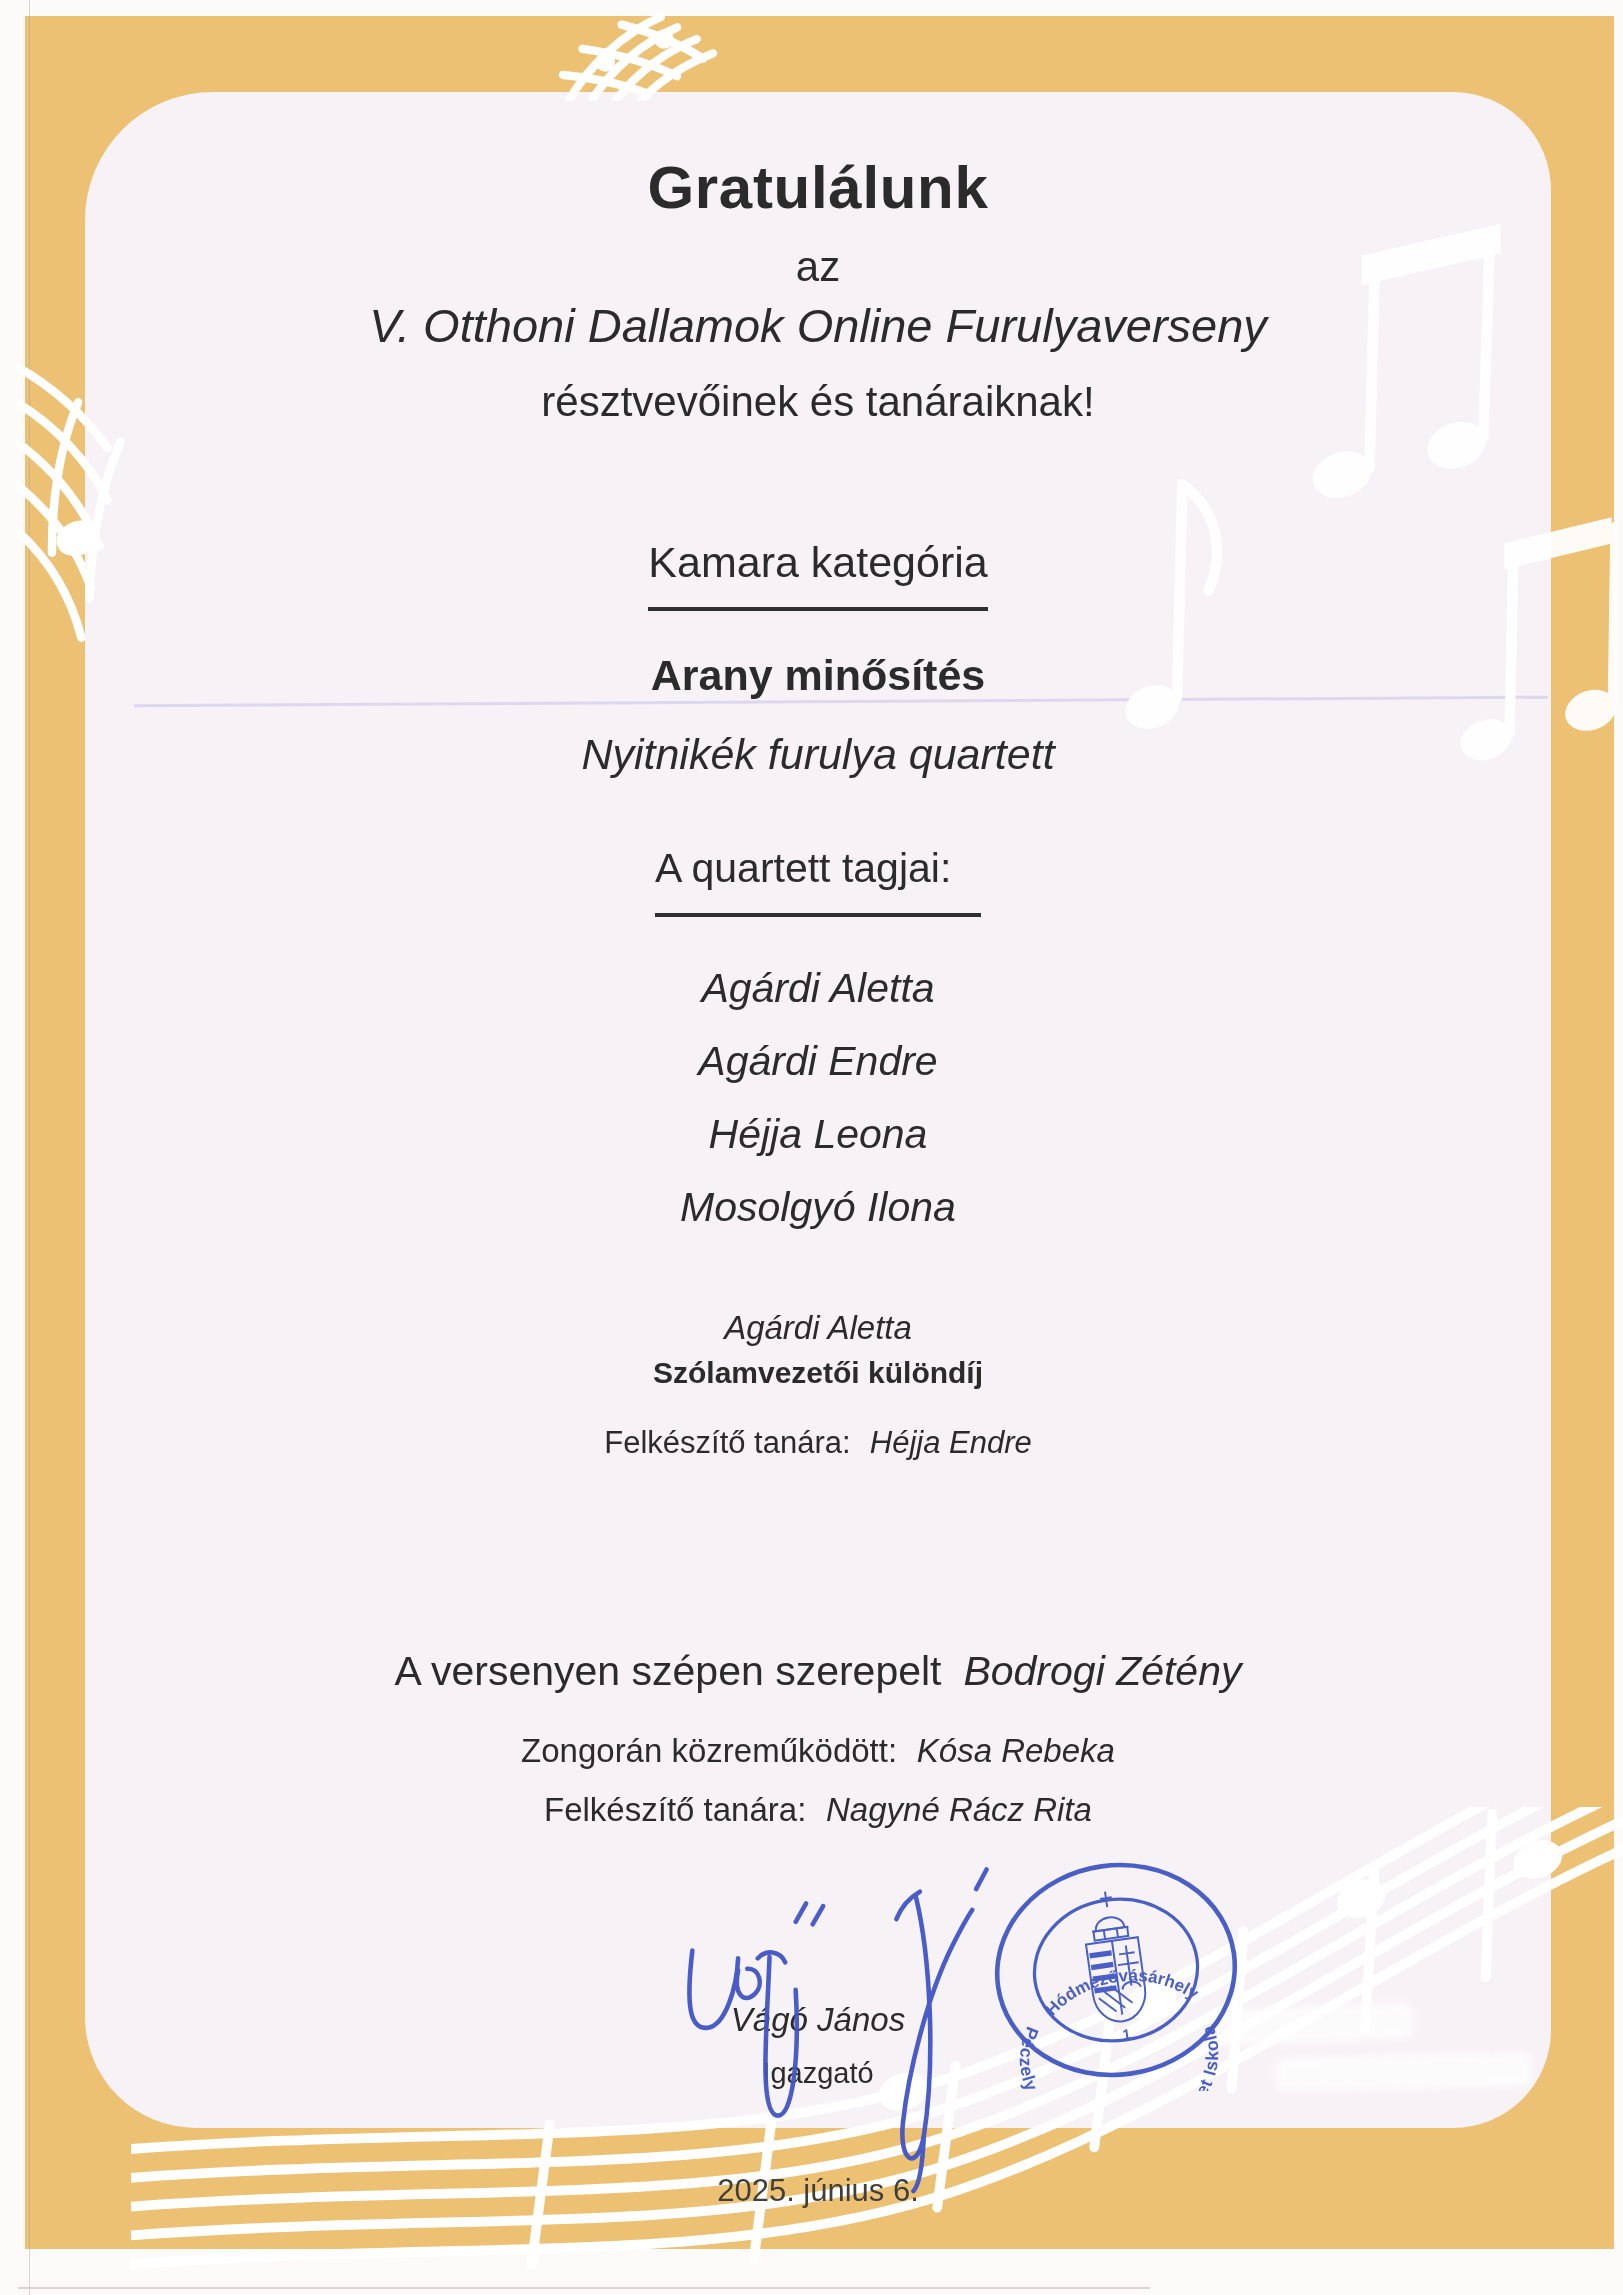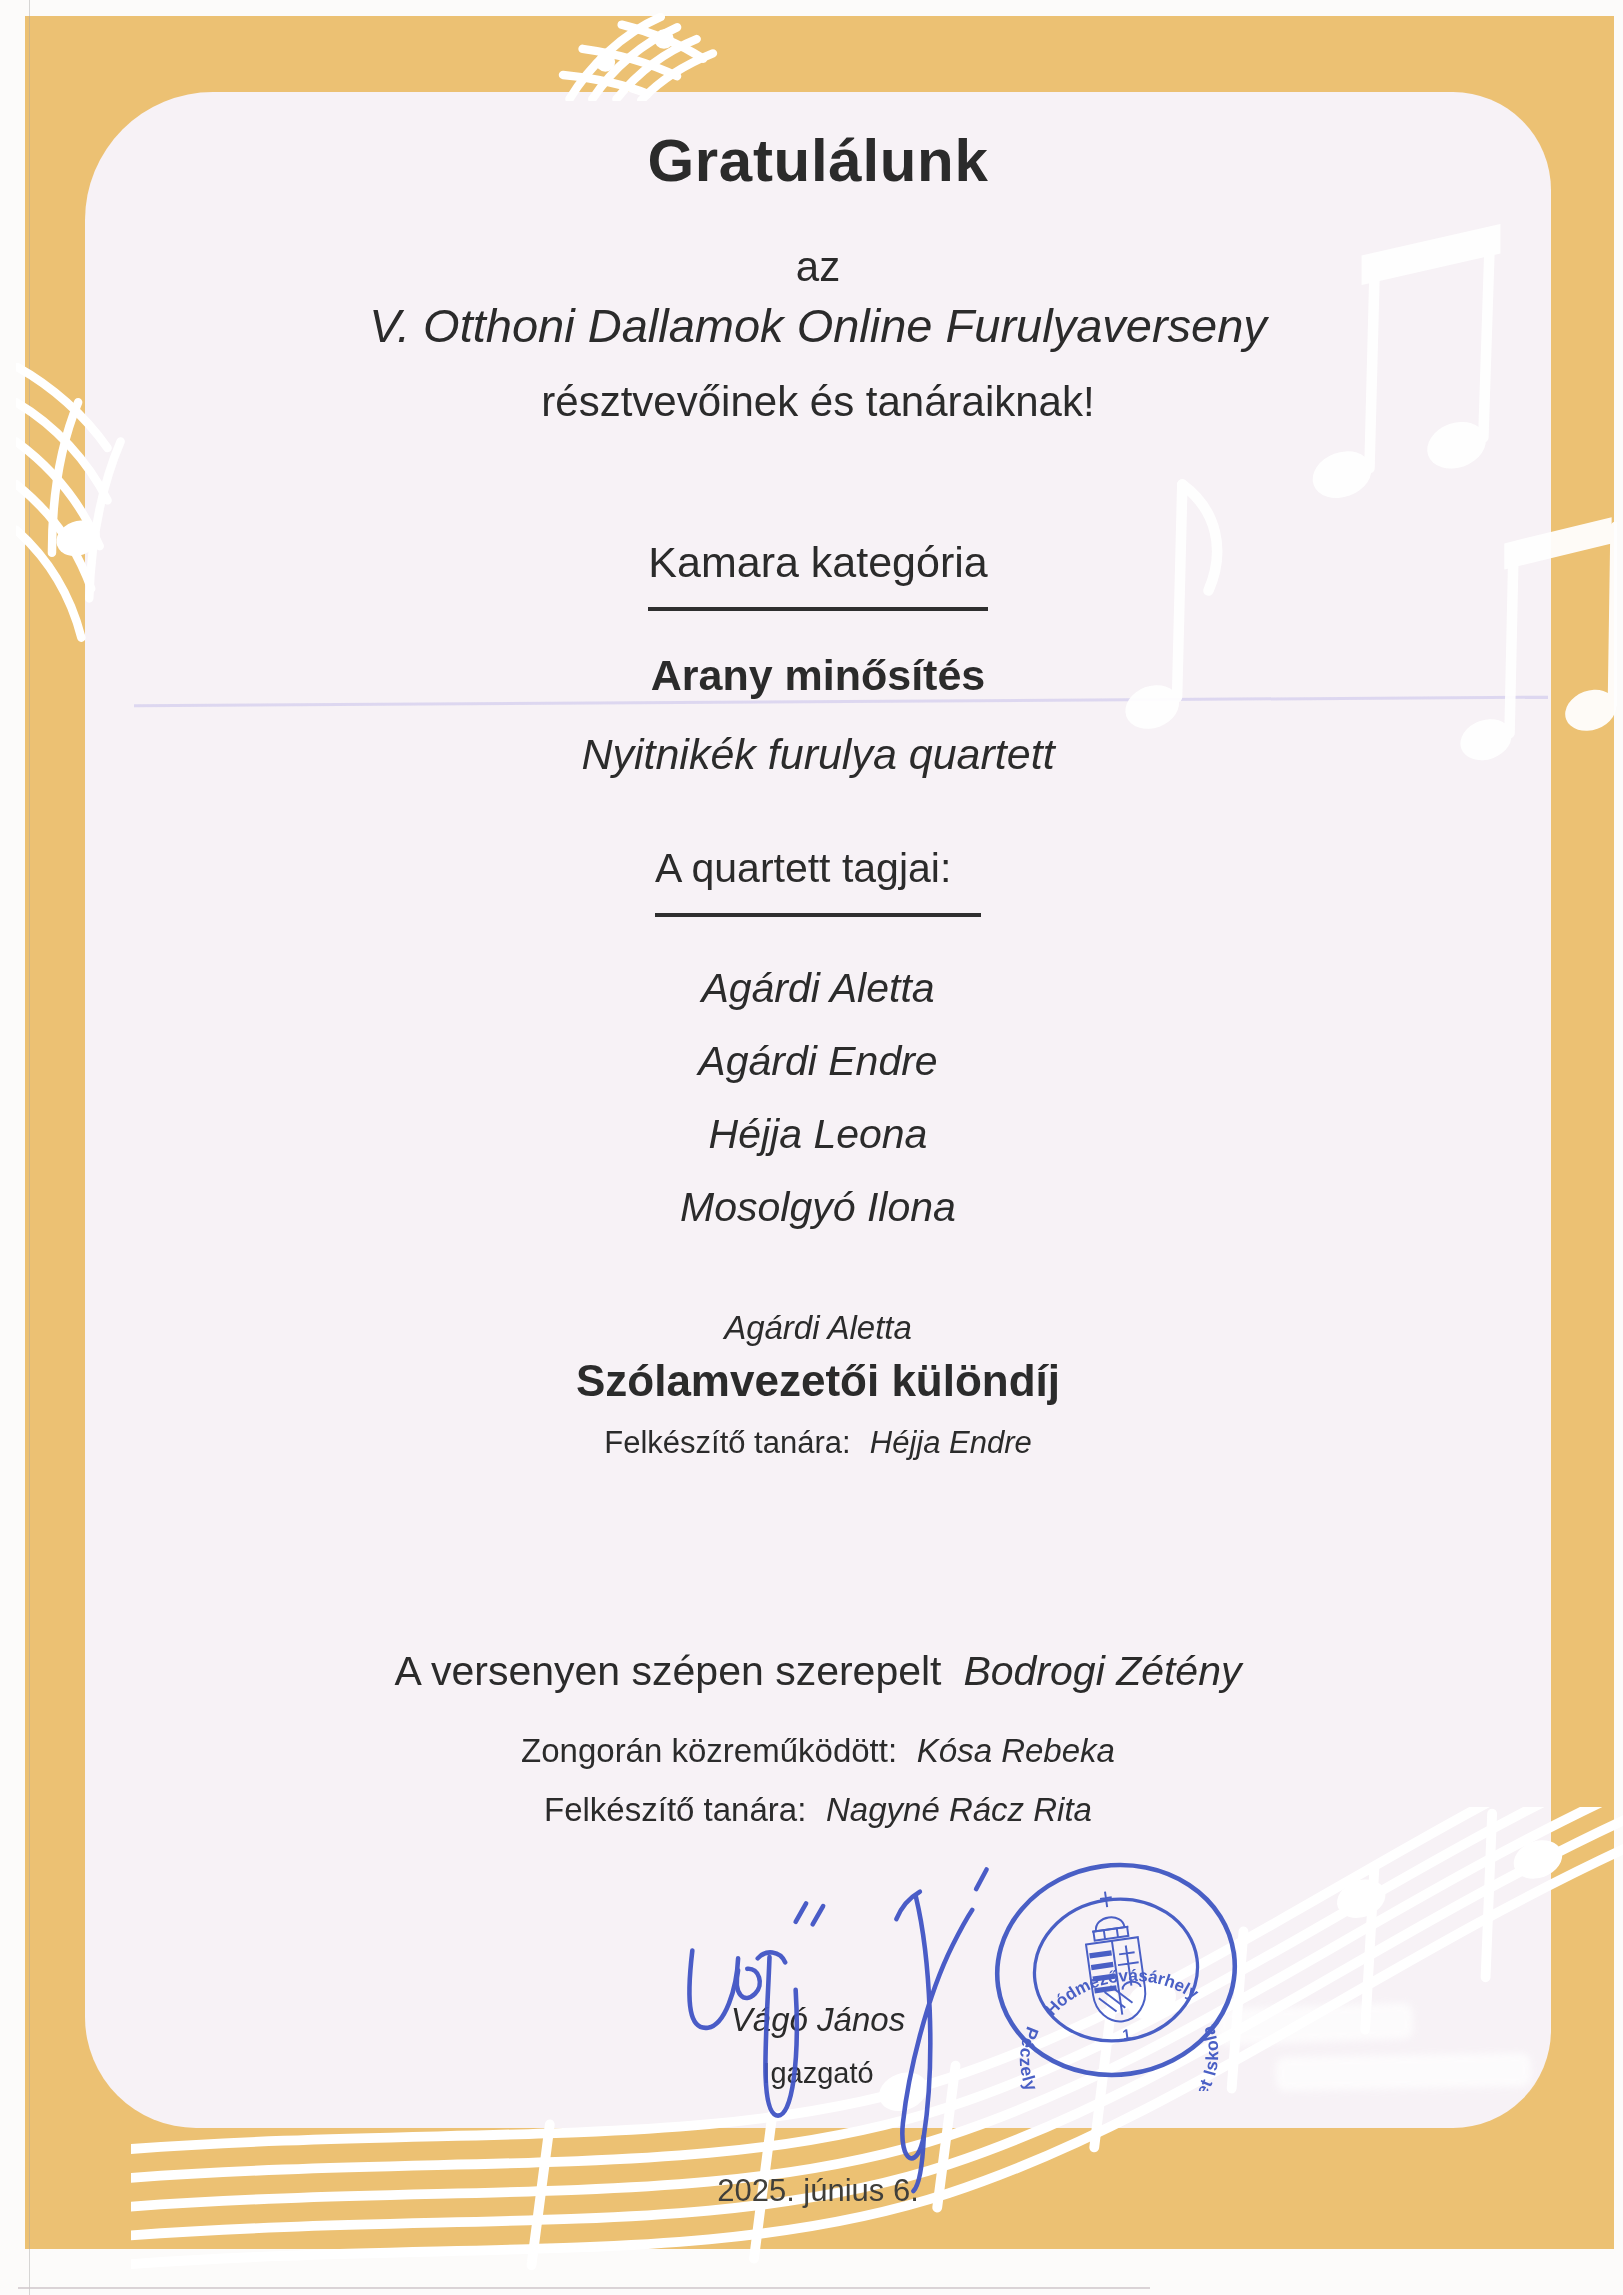--- a/index.html
+++ b/index.html
@@ -39,21 +39,21 @@
   .fs-title{font-size:60px;letter-spacing:0.7px;}
   .fs-az{font-size:42px;}
   .fs-comp{font-size:47px;}
   .fs-recip{font-size:42px;}
   .fs-cat{font-size:43px;}
   .fs-qual{font-size:43px;}
   .fs-ens{font-size:43px;margin-top:7px;}
   .fs-memh{font-size:41px;}
   .fs-mem{font-size:41px;line-height:73px;}
   .fs-spname{font-size:33px;}
-  .fs-spaward{font-size:44px;text-align:center;}
+  .fs-spaward{font-size:30px;text-align:center;}
   .fs-teach{font-size:31px;margin-top:15px;}
   .fs-mention{font-size:41px;}
   .fs-piano{font-size:33px;}
   .fs-signame{font-size:33px;}
   .fs-sigrole{font-size:29px;}
   .fs-date{font-size:31px;color:#403f3a;}
   .stamp-text{font-family:"Liberation Sans",sans-serif;font-weight:bold;fill:var(--stamp,#3b53c1);}
 </style>
 </head>
 <body>
@@ -134,21 +134,21 @@
     </g>
   </svg>
 
   <div class="ghost-blob z1" style="left:1217px;top:2006px;width:196px;height:36px;transform:rotate(-2deg)"></div>
   <div class="ghost-blob z1" style="left:1276px;top:2055px;width:255px;height:34px;transform:rotate(-1deg)"></div>
 
   <div class="scanline-v"></div>
   <div class="scanline-h"></div>
   <div class="fold-line"></div>
 
-  <div class="line fs-title b" style="top:127px">
+  <div class="line fs-title b" style="top:154px">
     <span>Gratulálunk</span>
   </div>
 
   <div class="line fs-az" style="top:243px">
     <span>az</span>
   </div>
 
   <div class="line fs-comp bi" style="top:300px">
     <span>V. Otthoni Dallamok Online Furulyaverseny</span>
   </div>

